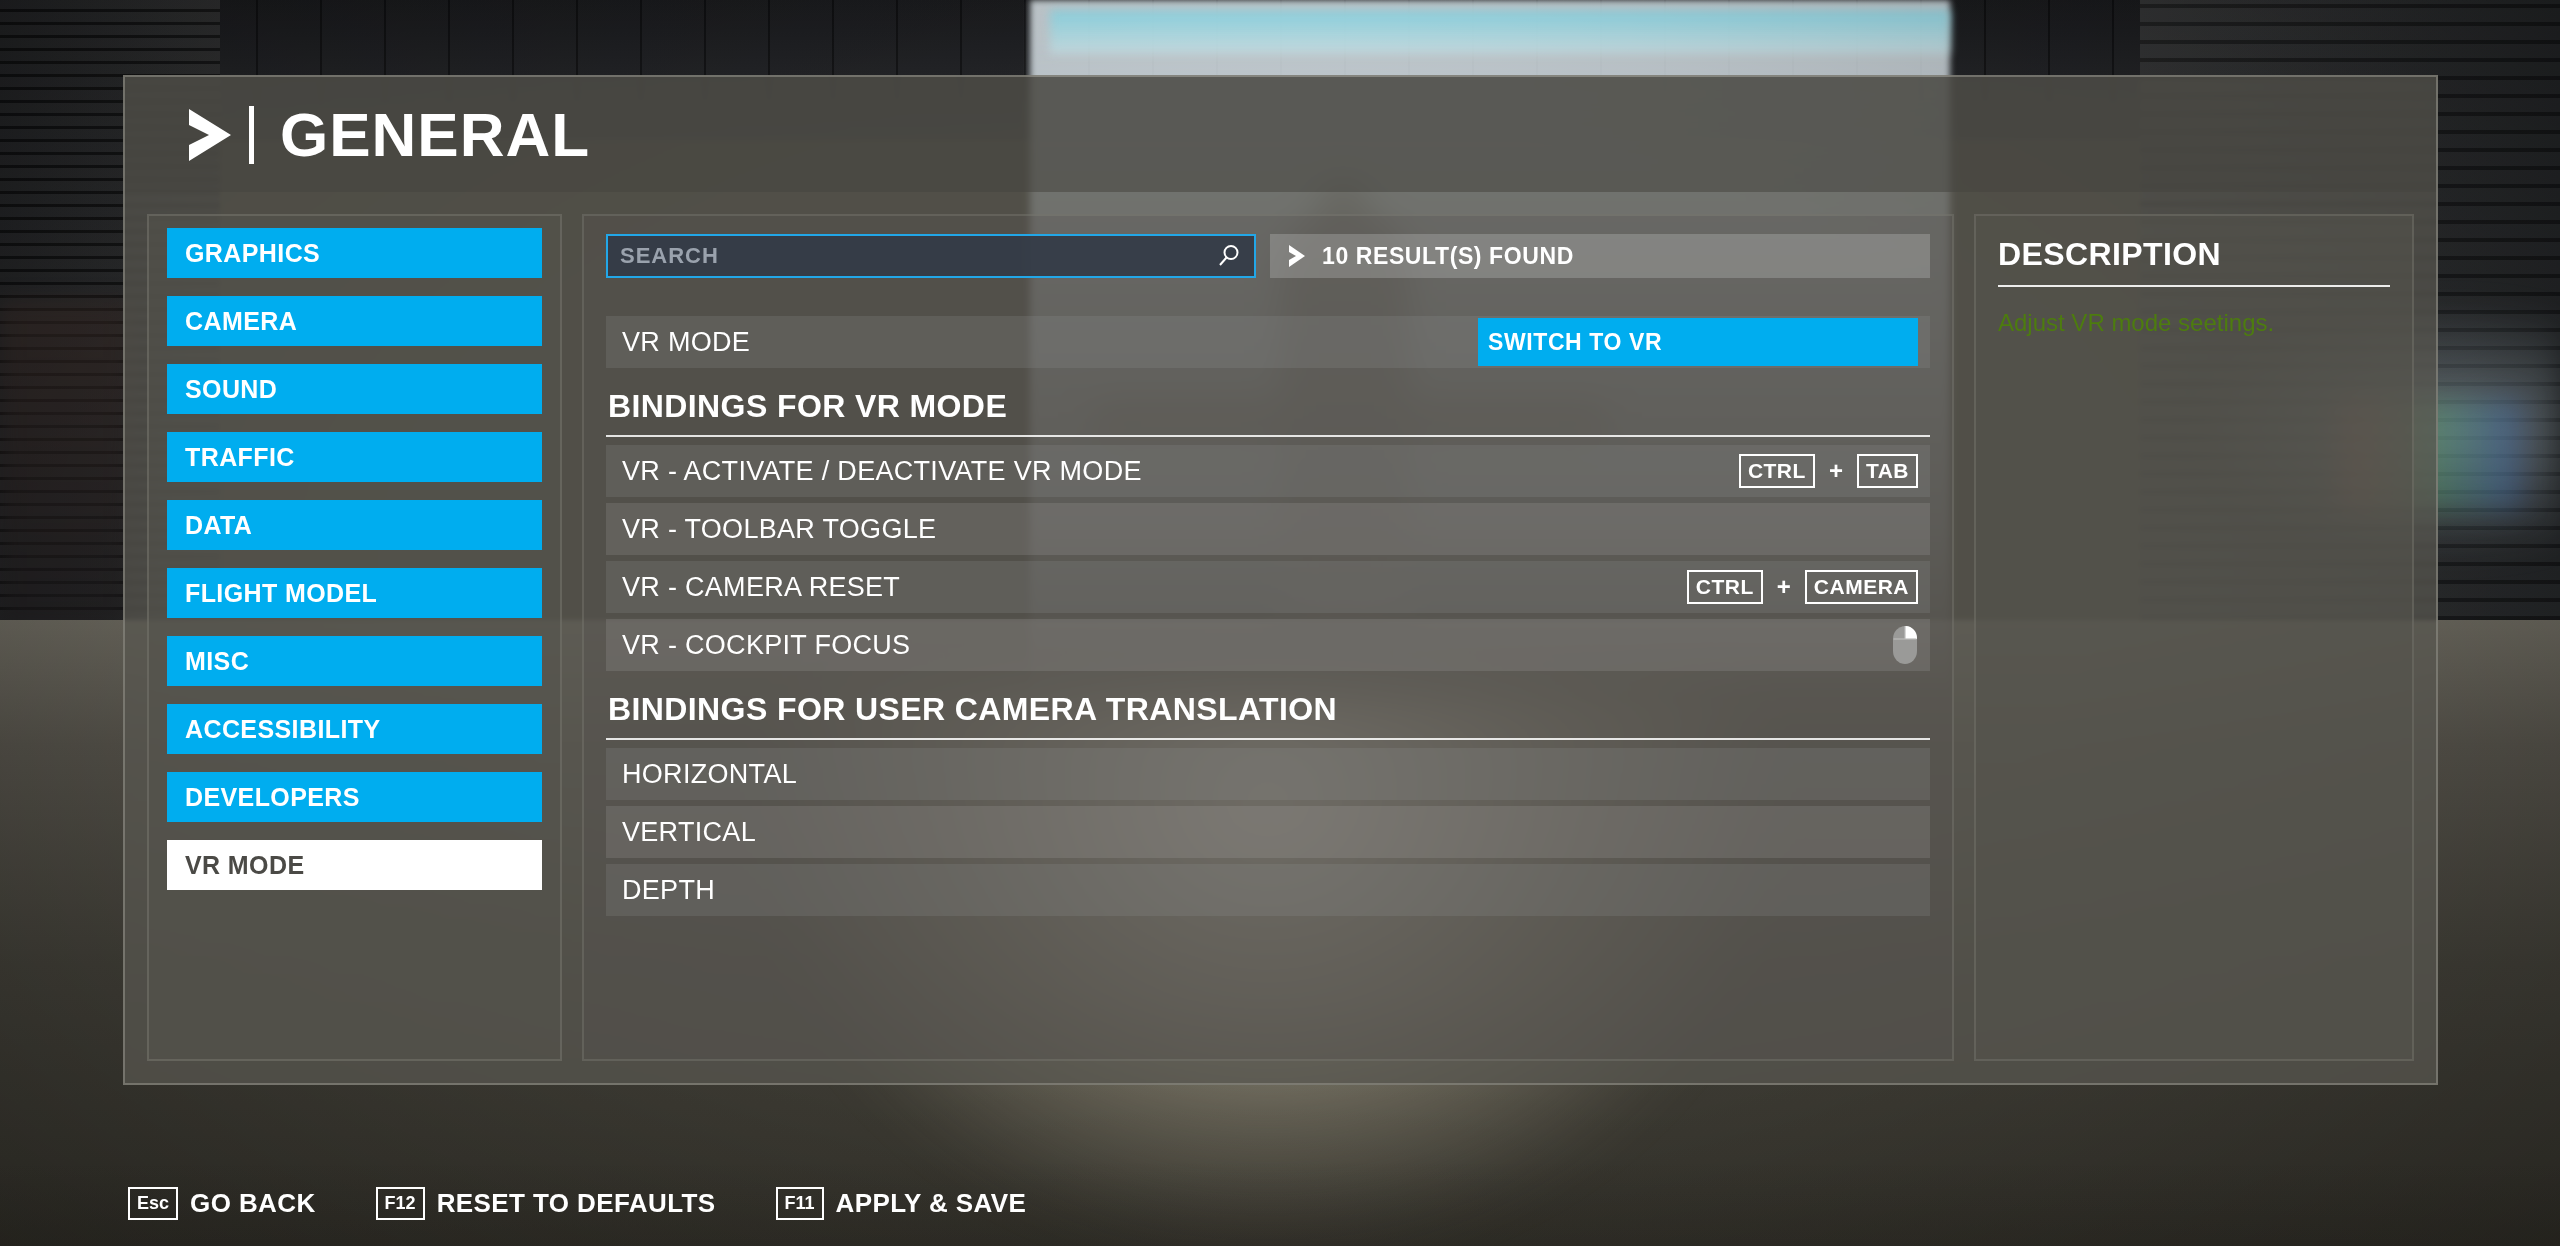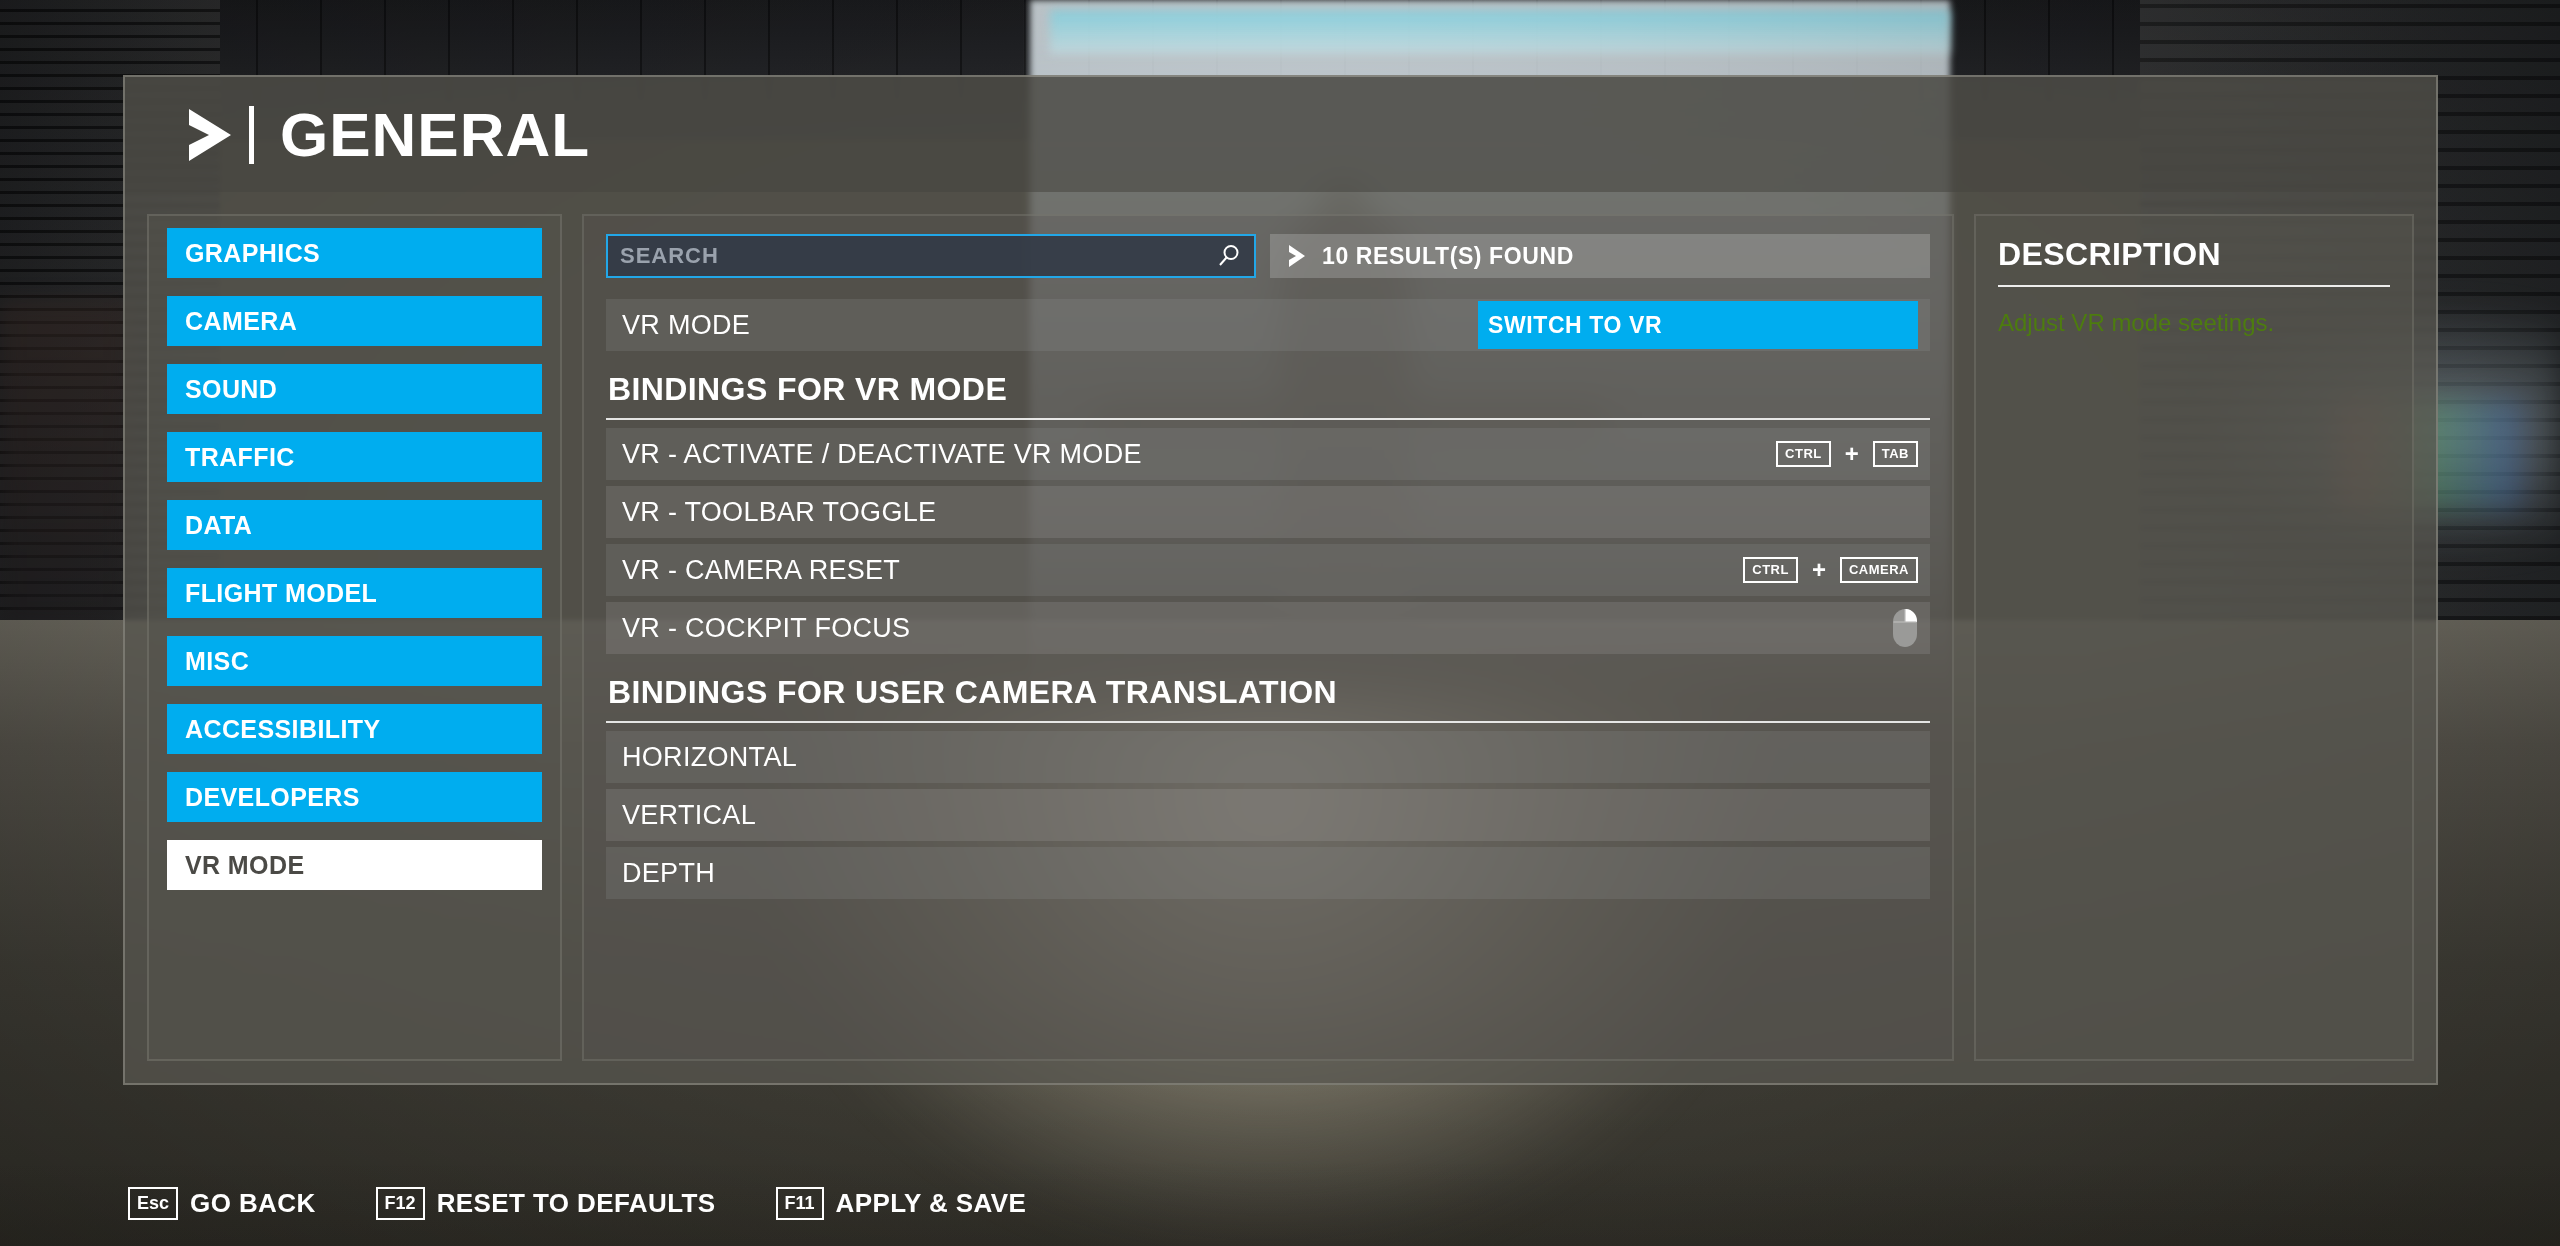--- a/index.html
+++ b/index.html
@@ -199,21 +199,21 @@
     border: 2px solid rgba(140,138,130,.30);
     padding: 18px 22px;
     position: relative;
   }
 
   
   .search-row {
     display: flex;
     gap: 14px;
     align-items: flex-end;
-    margin-bottom: 21px;
+    margin-bottom: 38px;
   }
   .search-box {
     width: 650px;
     flex: none;
     height: 44px;
     background: rgba(52,60,72,.92);
     border: 2px solid #22a7e8;
     display: flex;
     align-items: center;
     padding: 0 12px;
@@ -298,21 +298,21 @@
     letter-spacing: .4px;
     border-bottom: 2px solid rgba(255,255,255,.85);
     margin-bottom: 8px;
   }
 
   
   .keycap {
     display: inline-block;
     border: 2px solid #ffffff;
     color: #ffffff;
-    font-size: 13px;
+    font-size: 21px;
     font-weight: bold;
     line-height: 1;
     padding: 4px 7px 5px 7px;
     letter-spacing: .5px;
   }
   .key-plus {
     color: #ffffff;
     font-size: 24px;
     font-weight: bold;
     margin: 0 2px;

